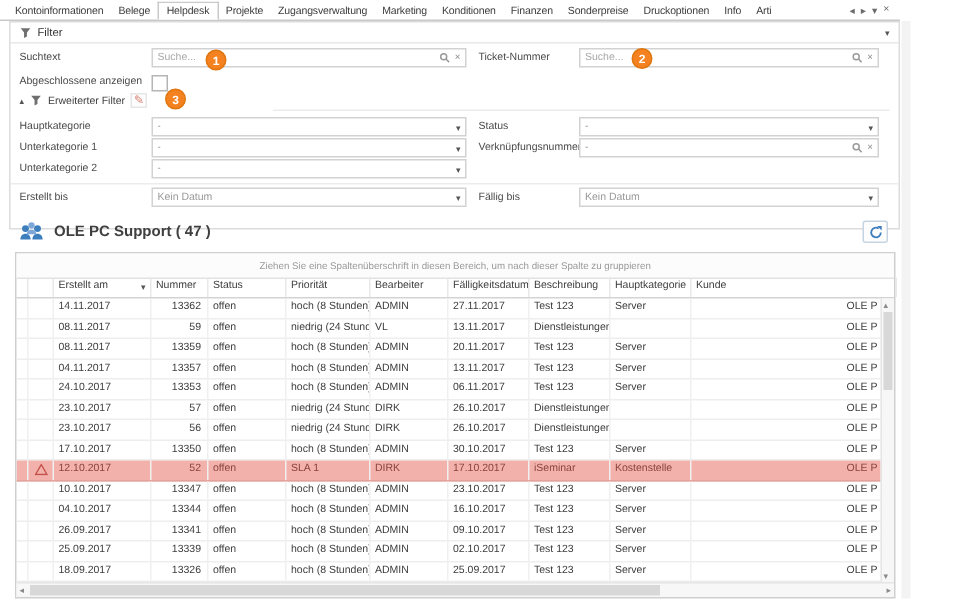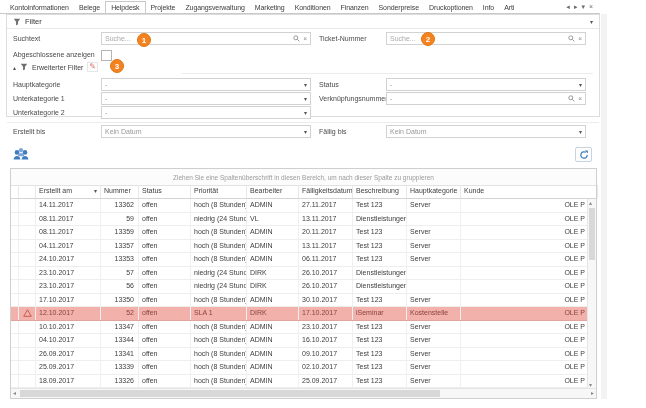--- a/index.html
+++ b/index.html
@@ -9,21 +9,21 @@
     font-family:"Liberation Sans",sans-serif;
   }
   
   .tabbar{position:absolute;left:0;top:0;width:600px;height:13px;
     border-bottom:1px solid #c9c9c9;display:flex;align-items:flex-end;background:#fff;}
   .tabstrip{display:flex;align-items:flex-end;padding-left:5px;flex:1;min-width:0;overflow:hidden;}
   .tab{font-size:7px;color:#3c3c3c;padding:2px 5px;white-space:nowrap;letter-spacing:-0.1px;}
   .tab.active{background:#fff;border:1px solid #c9c9c9;border-bottom:1px solid #fff;margin-bottom:-1px;}
   .tabnav{display:flex;gap:4px;padding:0 7px 2px 4px;color:#6b6b6b;font-size:7px;flex:none;}
   
-  .panel{position:absolute;left:6px;top:14px;width:594px;height:103px;
+  .panel{position:absolute;left:6px;top:14px;width:594px;height:139px;
     border:1px solid #dcdcdc;background:#fff;box-sizing:border-box;}
   .panel-header{position:absolute;left:0;right:0;top:0;height:14px;border-bottom:1px solid #e8e8e8;
     display:flex;align-items:center;gap:4px;padding:0 6px;font-size:7.5px;color:#333;box-sizing:border-box;}
   .panel-header .hcaret{margin-left:auto;color:#555;font-size:6px;}
   .frow{position:absolute;left:0;right:0;height:14px;}
   .flabel{position:absolute;top:3px;font-size:7px;color:#4a4a4a;white-space:nowrap;}
   .c1{left:6px}.c2{left:312px}
   .field{position:absolute;top:0;height:13px;border:1px solid #d2d2d2;background:#fff;box-sizing:border-box;
     display:flex;align-items:center;padding:0 3px;font-size:7px;}
   .f1{left:94px;width:210px}.f2{left:379px;width:200px}
@@ -220,20 +220,21 @@
 
 <div class="sechead">
   <svg class="people" width="16" height="14" viewBox="0 0 16 14">
     <circle cx="8" cy="3.2" r="2.1" fill="#7da7d8"></circle>
     <path d="M4.8 9.2c0-2 1.4-3.1 3.2-3.1s3.2 1.1 3.2 3.1z" fill="#7da7d8"></path>
     <circle cx="4" cy="5.4" r="2.3" fill="#3d7ebd"></circle>
     <path d="M.6 12.6c0-2.3 1.5-3.7 3.4-3.7s3.4 1.4 3.4 3.7z" fill="#3d7ebd"></path>
     <circle cx="12" cy="5.4" r="2.3" fill="#3d7ebd"></circle>
     <path d="M8.6 12.6c0-2.3 1.5-3.7 3.4-3.7s3.4 1.4 3.4 3.7z" fill="#3d7ebd"></path>
   </svg>
+  <span class="sectitle">OLE PC Support ( 47 )</span>
   <span class="refresh-btn">
     <svg width="10" height="10" viewBox="0 0 10 10">
       <path d="M8.2 5A3.2 3.2 0 1 1 6.8 2.35" fill="none" stroke="#3d7ebd" stroke-width="1.2"></path>
       <path d="M5.8 0.6h3v3z" fill="#3d7ebd"></path>
     </svg>
   </span>
 </div>
 
 <div class="card">
   <div class="hint">

